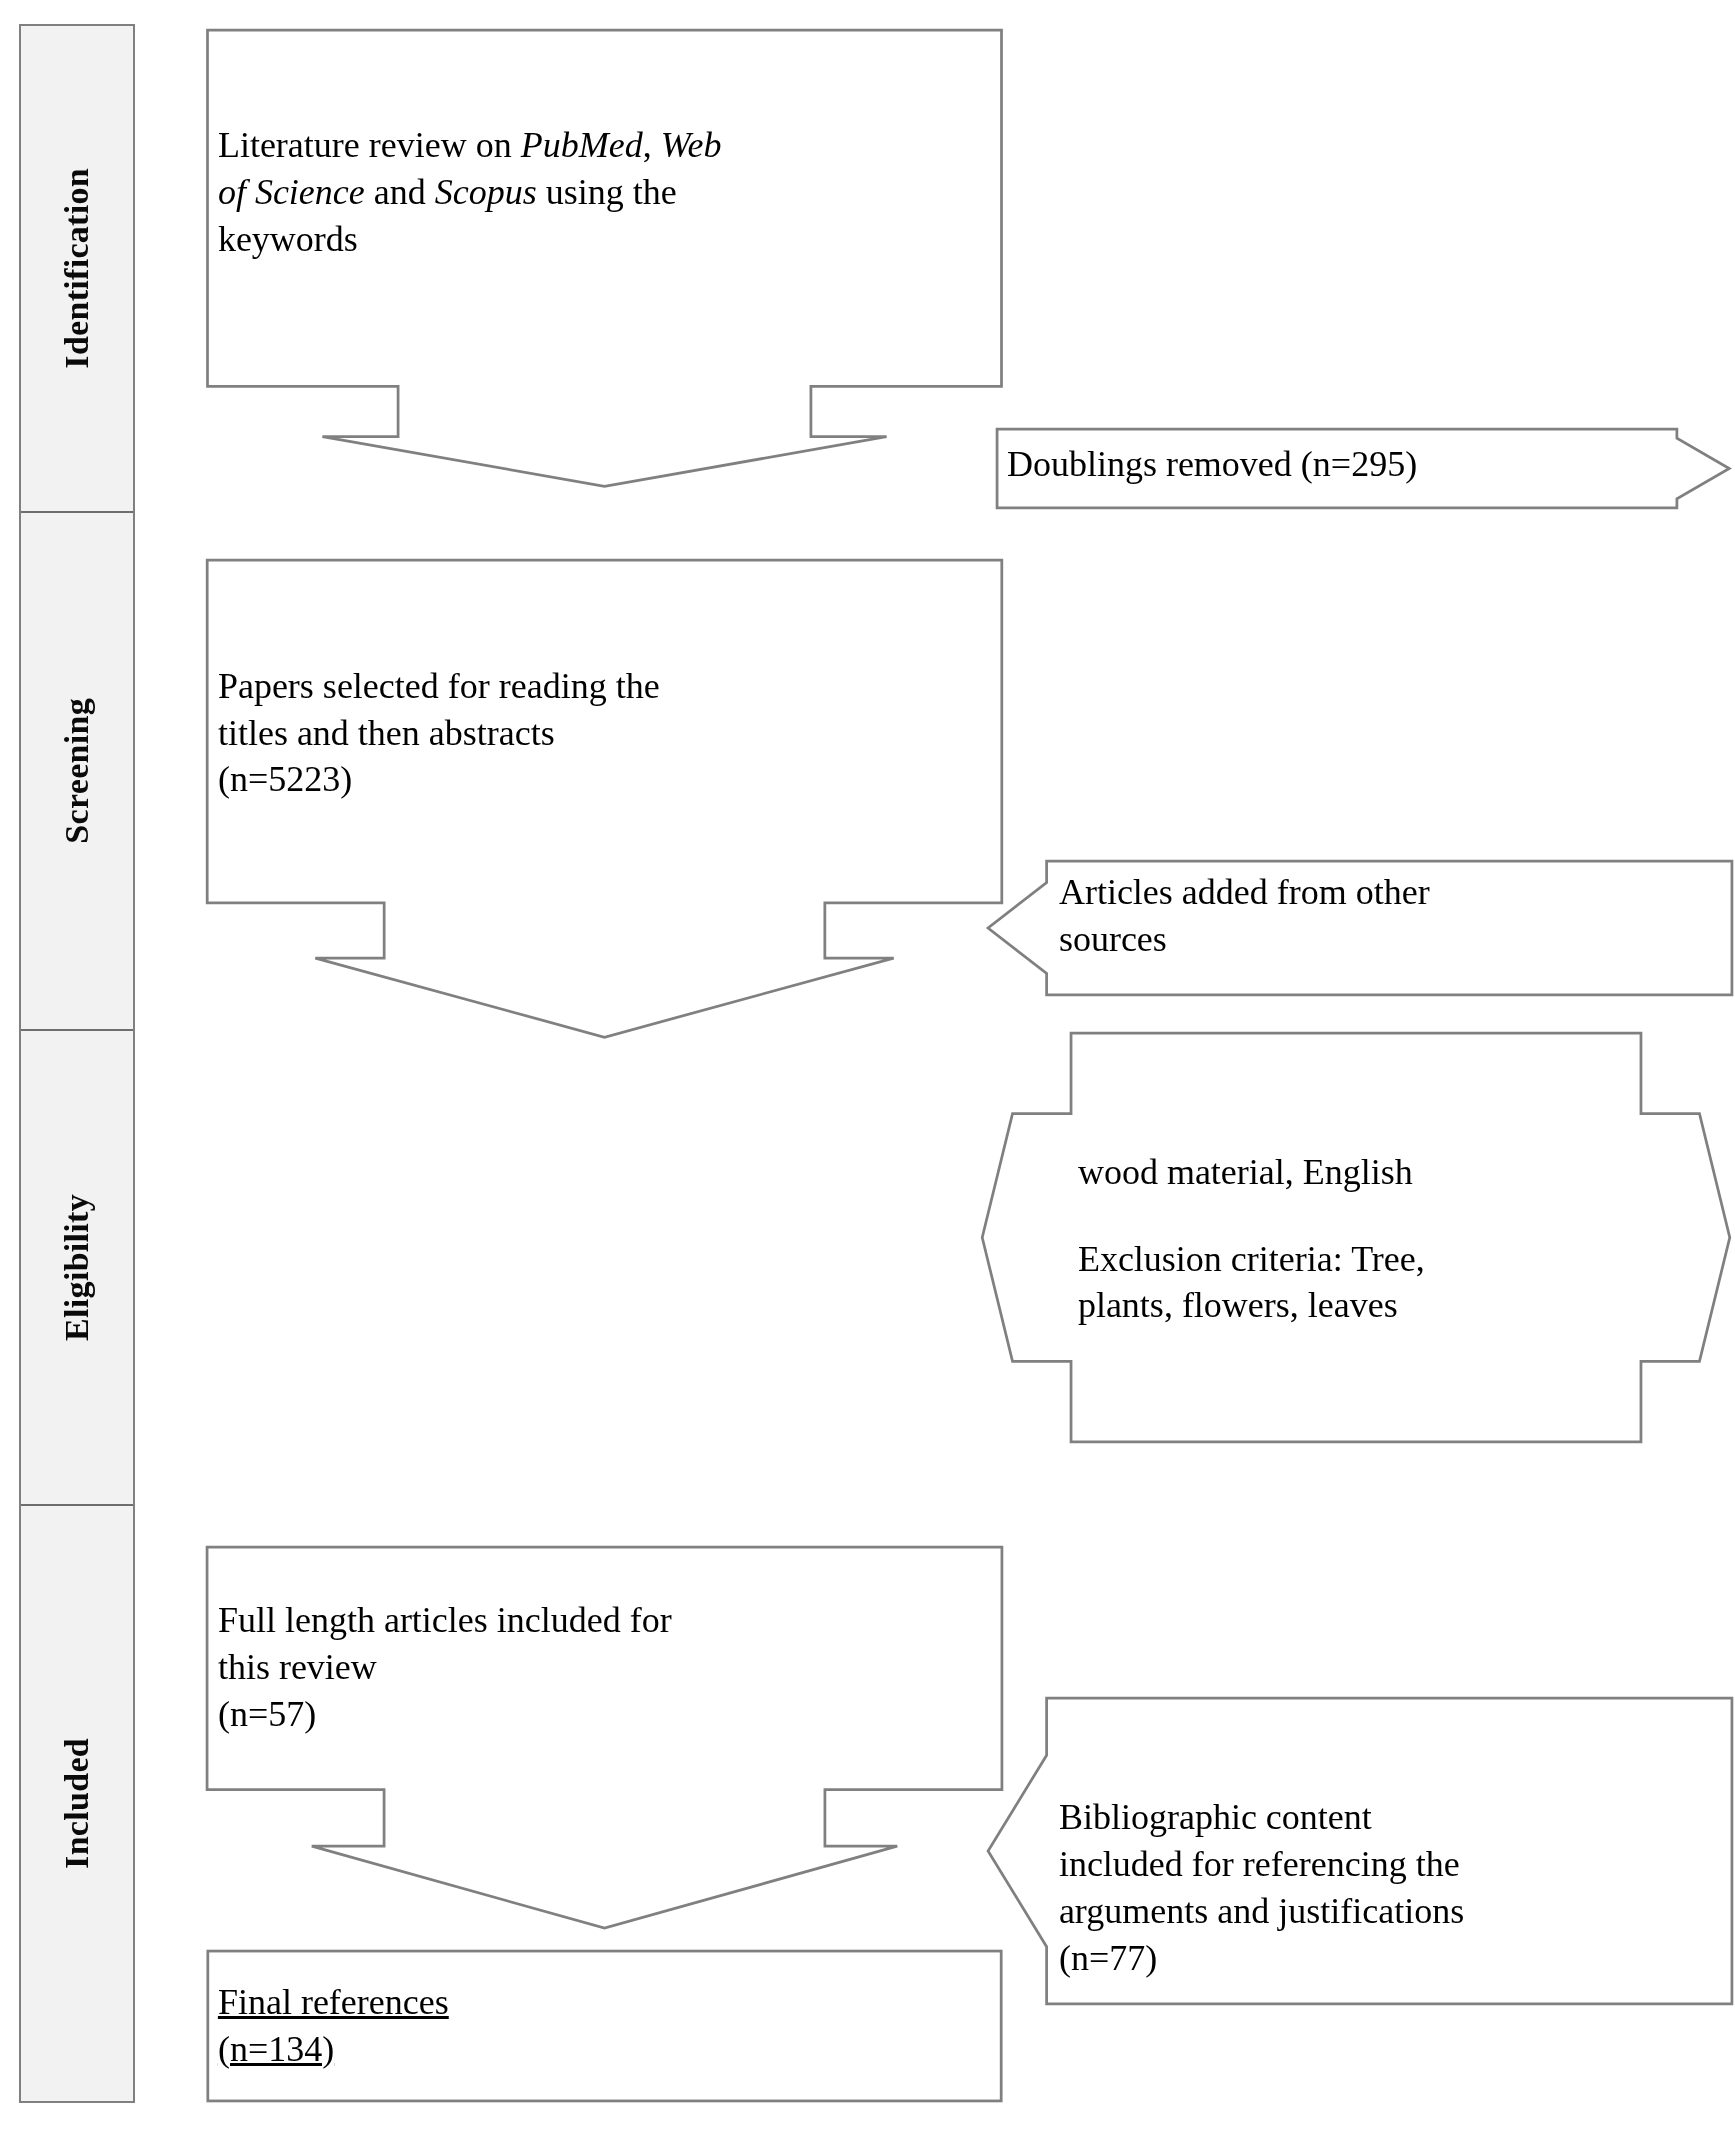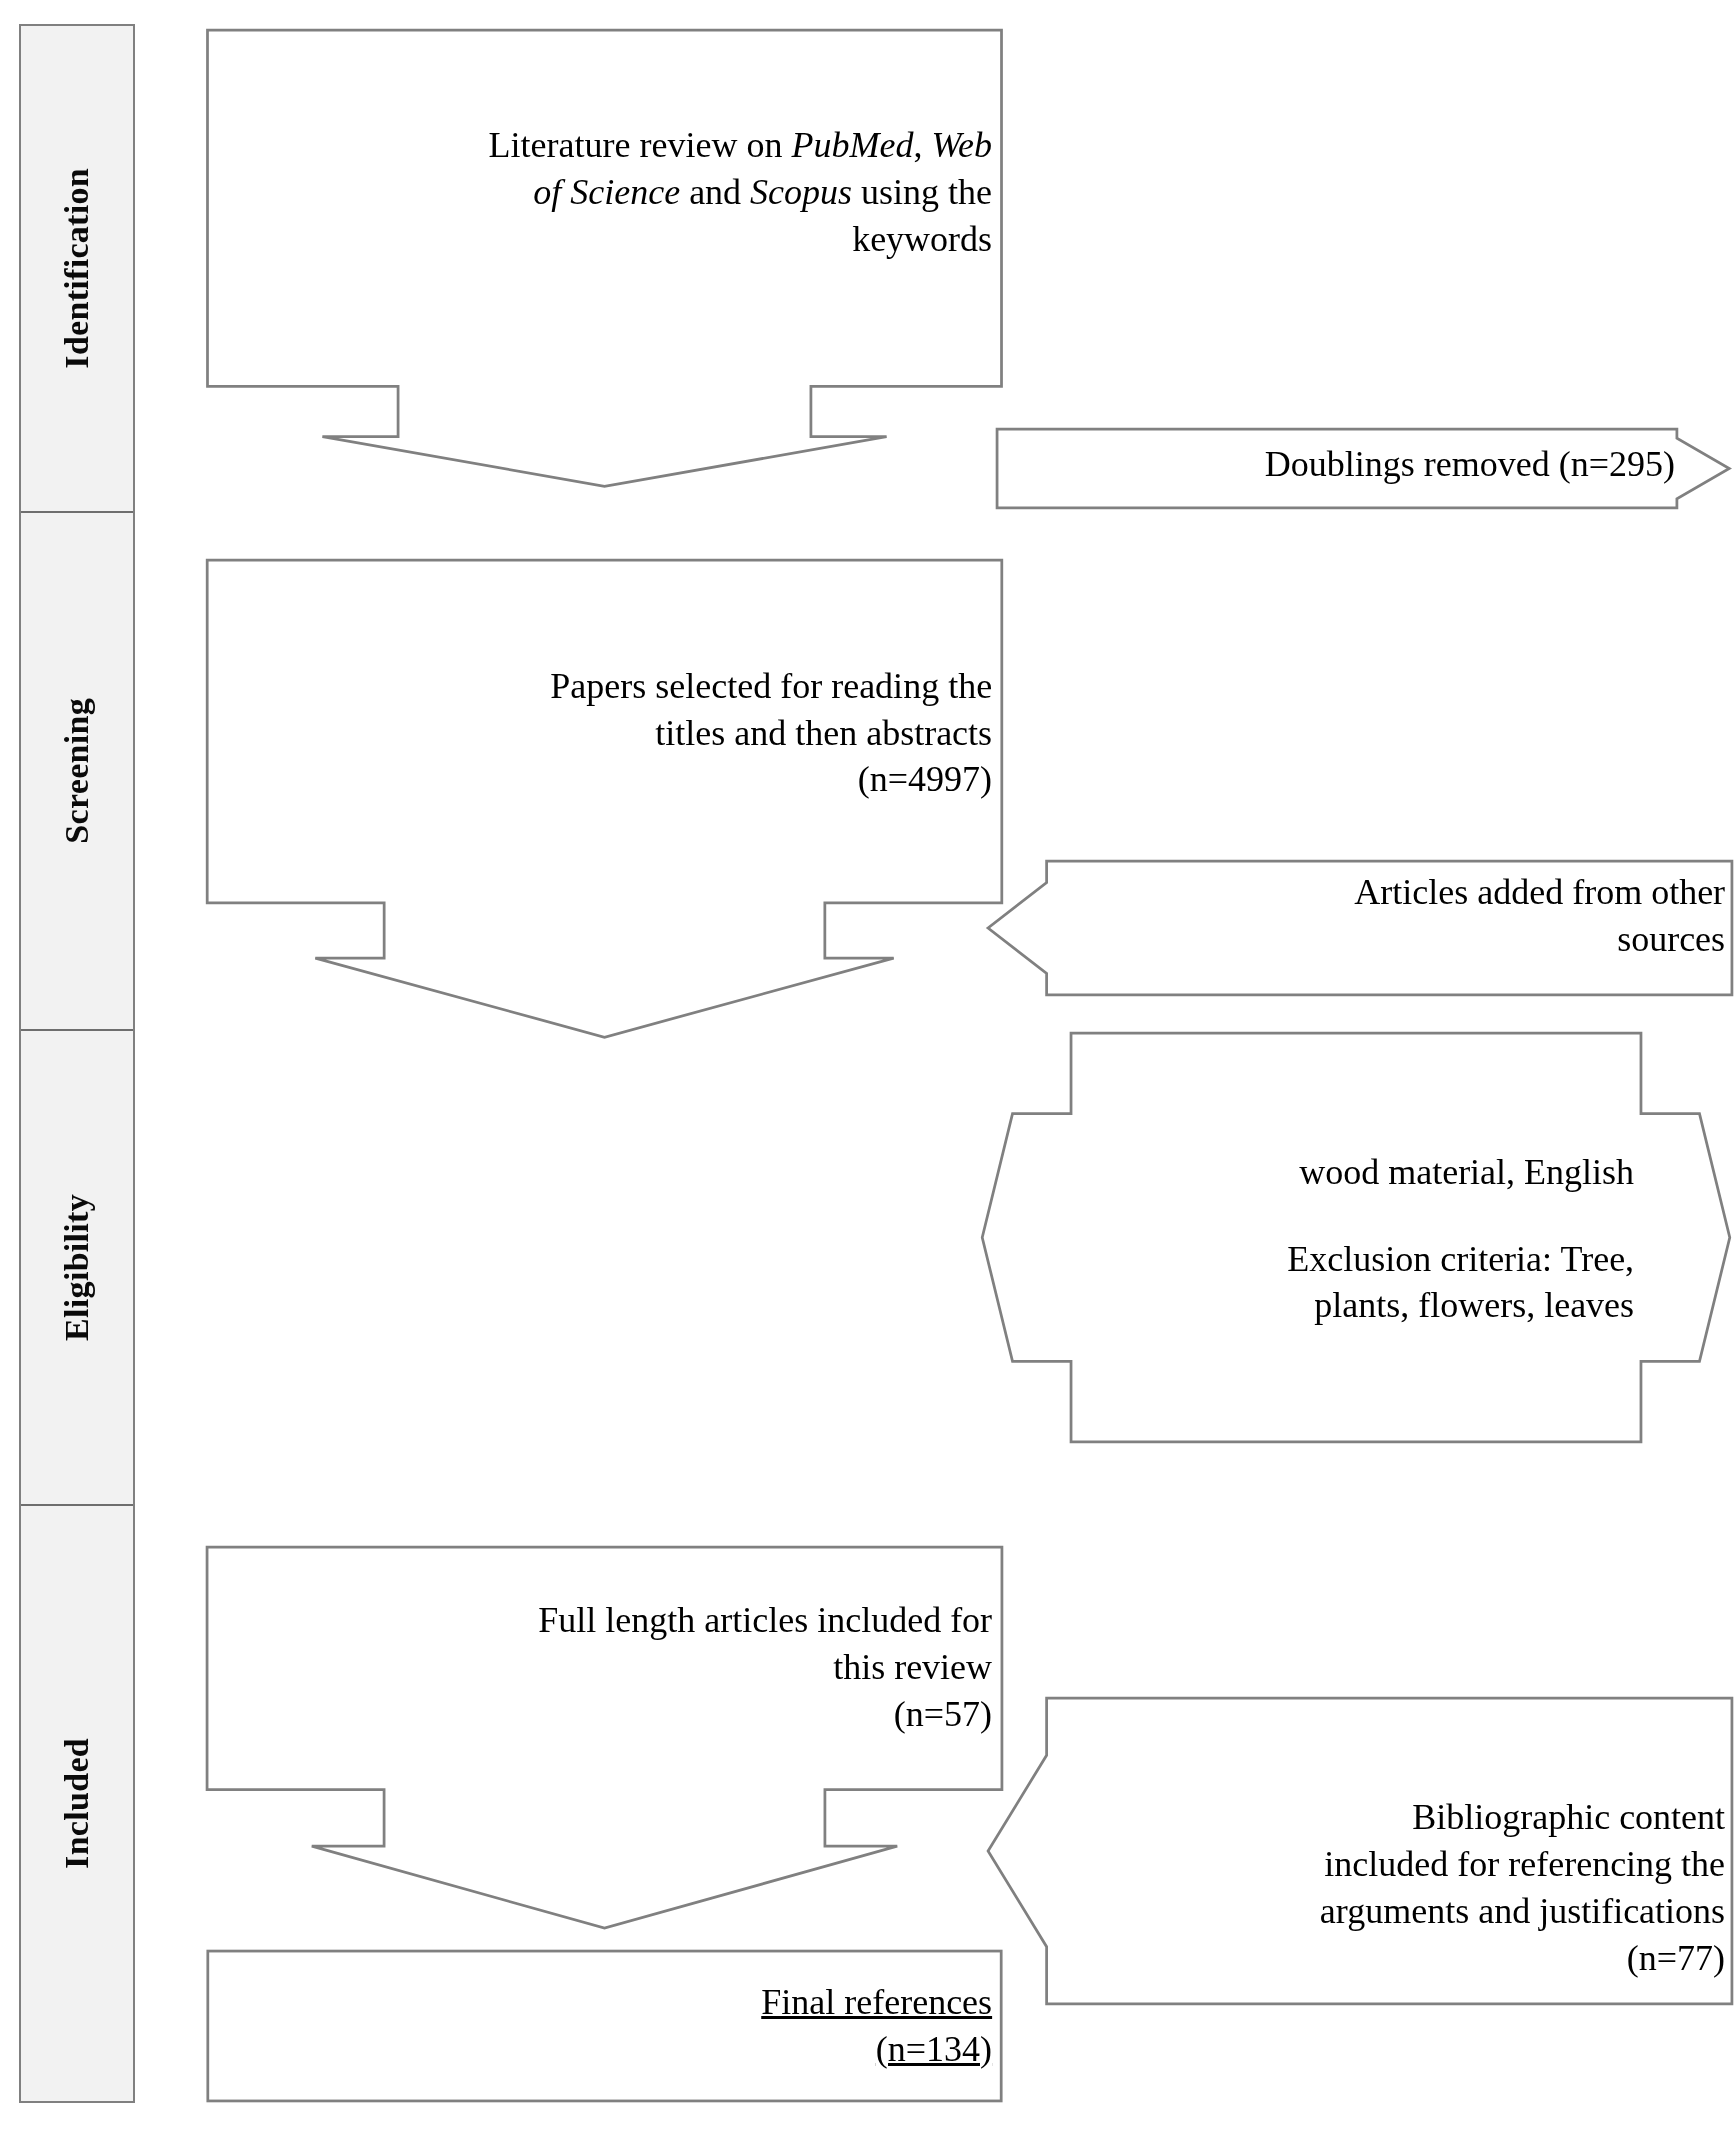--- a/index.html
+++ b/index.html
@@ -63,21 +63,21 @@
   .flow-shape svg {
     display: block;
     overflow: visible;
   }
   .shape-text {
     position: absolute;
     display: flex;
     flex-direction: column;
     align-items: center;
     justify-content: center;
-    text-align: right;
+    text-align: left;
     color: #000000;
     font-family: "Liberation Serif", "DejaVu Serif", serif;
     font-size: 36px;
     line-height: 1.30;
     box-sizing: border-box;
     padding: 0 6.9px;
   }
   .shape-text .line { display: block; width: 100%; }
   .shape-text .gap { display: block; height: 40px; }
   .ital { font-style: italic; }
@@ -125,21 +125,21 @@
 
   <div class="flow-shape" style="left:205px; top:558px; width:799px; height:482px;">
     <svg width="799" height="482" viewBox="0 0 1160 700">
       <path d="M 3 3 L 1157 3 L 1157 501 L 900 501 L 900 581 L 1000 581
                L 580 696 L 160 581 L 260 581 L 260 501 L 3 501 Z" fill="#ffffff" stroke="#808080" stroke-width="4" stroke-linejoin="miter"></path>
     </svg>
   </div>
   <div class="shape-text" style="left:211px; top:599px; width:788px; height:268px;font-family:Liberation Serif, serif;">
     <span class="line">Papers selected for reading the</span>
     <span class="line">titles and then abstracts</span>
-    <span class="line">(n=4997)</span>
+    <span class="line">(n=5223)</span>
   </div>
 
   <div class="flow-shape" style="left:986px; top:859px; width:748px; height:138px;">
     <svg width="748" height="138" viewBox="0 0 1086 200">
       <path d="M 1083 3 L 88 3 L 88 34 L 3 100 L 88 166 L 88 197 L 1083 197 Z" fill="#ffffff" stroke="#808080" stroke-width="4" stroke-linejoin="miter"></path>
     </svg>
   </div>
   <div class="shape-text" style="left:1052px; top:862px; width:680px; height:108px;">
     <span class="line">Articles added from other</span>
     <span class="line">sources</span>

